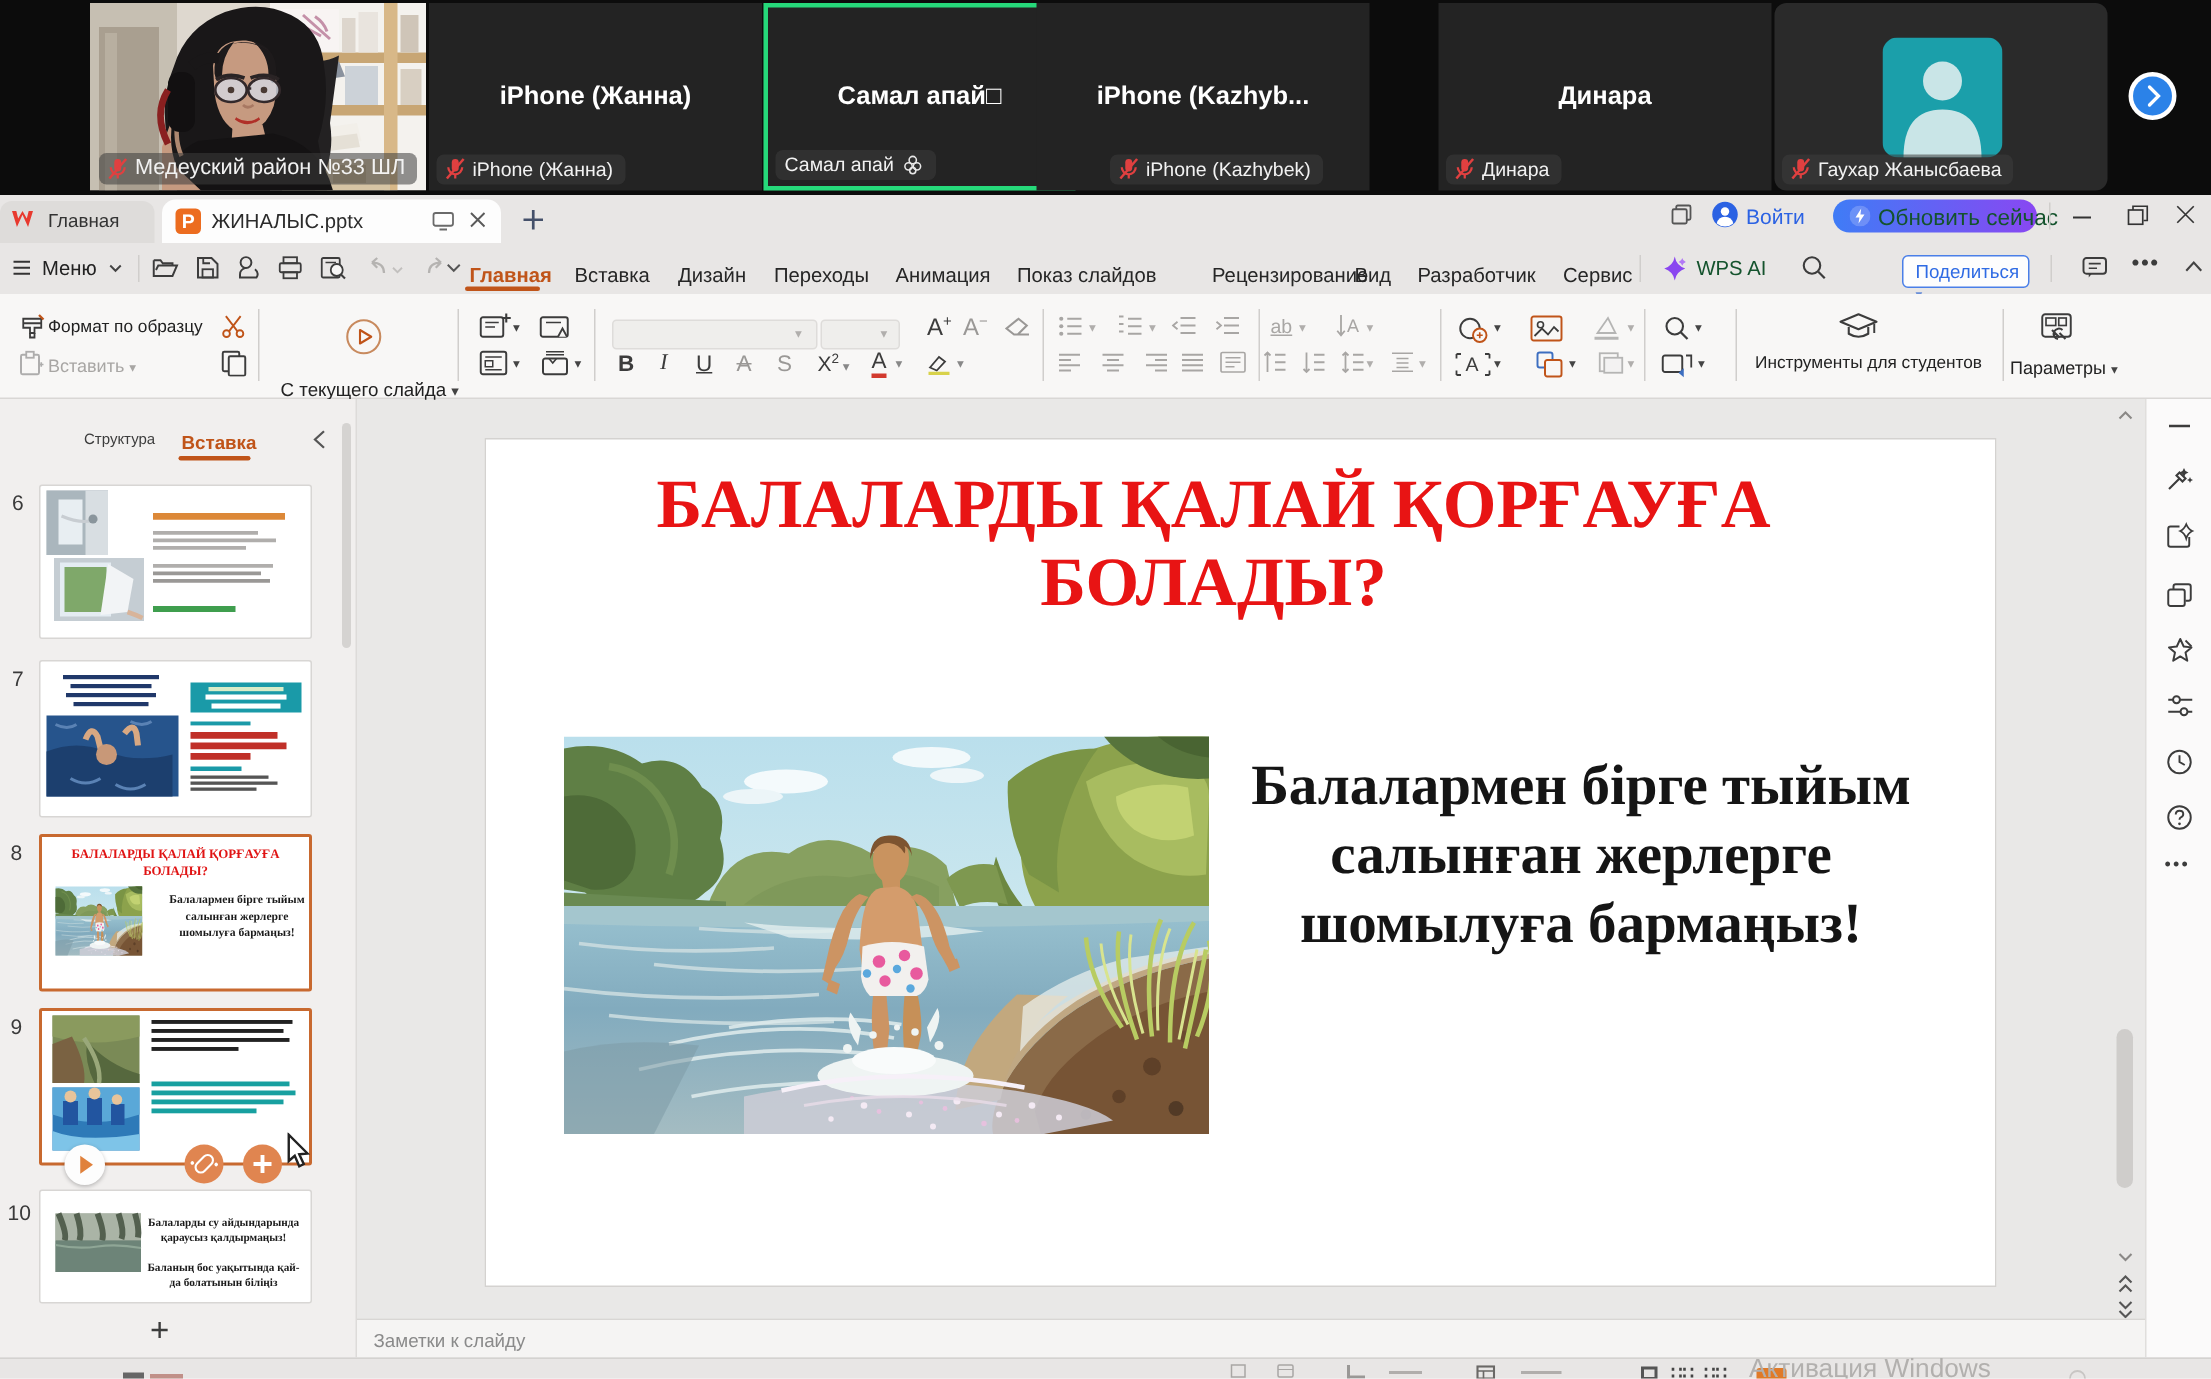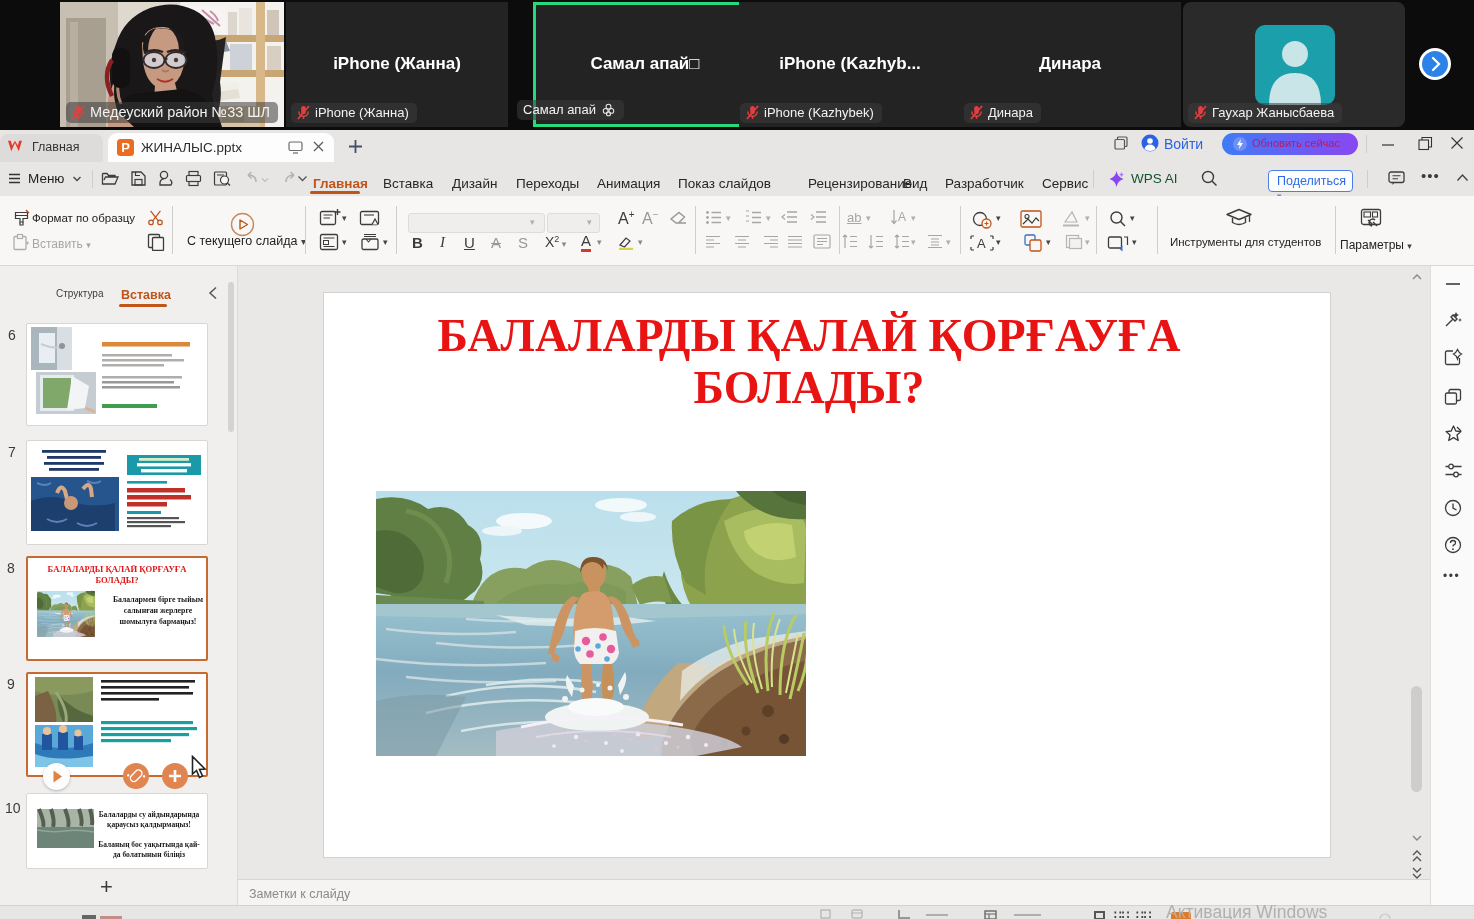--- a/index.html
+++ b/index.html
@@ -82,25 +82,25 @@
         <rect x="52" y="46" width="18" height="40" rx="8" fill="#121011"></rect>
         <path d="M52 58 q-10 16 0 36" stroke="#8a2020" stroke-width="4.5" fill="none"></path>
         <path d="M68 42 q8 -7 18 -5" stroke="#191718" stroke-width="7" fill="none"></path>
       </svg>
     </div>
 
     <div class="tile" style="left:286px;width:222px;">
         <div class="tname">iPhone (Жанна)</div>
       </div>
 
-    <div class="tile" style="left:533px;width:224px;border:3px solid #26d97a;box-sizing:border-box;">
+    <div class="tile" style="left:509px;width:208px;border:3px solid #26d97a;box-sizing:border-box;">
         <div class="tname" style="top:49px;">Самал  апай<span style="font-weight:normal;">□</span></div>
       </div>
 
-    <div class="tile" style="left:739px;width:222px;">
+    <div class="tile" style="left:691px;width:222px;">
         <div class="tname">iPhone  (Kazhyb...</div>
       </div>
 
     <div class="tile" style="left:959px;width:222px;">
         <div class="tname">Динара</div>
       </div>
 
     <div class="tile" style="left:1183px;width:222px;background:#2a2a2a;border-radius:8px;">
       <svg class="abs" style="left:72px;top:23px;" width="80" height="80" viewBox="0 0 80 80">
         <rect width="80" height="80" rx="10" fill="#1b9faa"></rect>
@@ -204,21 +204,21 @@
         <circle cx="9" cy="9" r="8.5" fill="#2b62e3"></circle>
         <circle cx="9" cy="7" r="2.8" fill="#fff"></circle>
         <path d="M3.5 15 Q4.5 10.5 9 10.5 Q13.5 10.5 14.5 15 A 8.5 8.5 0 0 1 3.5 15Z" fill="#fff"></path>
       </svg>
     <div class="abs" style="left:1164px;top:6px;font-size:14px;color:#2b62e3;">Войти</div>
     <div class="abs" style="left:1222px;top:3px;width:136px;height:22px;border-radius:11px;background:linear-gradient(90deg,#3f7cf6,#8947f2);"></div>
     <svg class="abs" style="left:1233px;top:7px;" width="14" height="14" viewBox="0 0 14 14">
         <circle cx="7" cy="7" r="7" fill="#ffffff33"></circle>
         <path d="M7.8 2 L4 8 H6.6 L6 12 L10 6 H7.3 Z" fill="#fff"></path>
       </svg>
-    <div class="abs" style="left:1252px;top:7px;font-size:11px;color:#be185d;">Обновить сейчас</div>
+    <div class="abs" style="left:1252px;top:7px;font-size:15px;color:#14532d;">Обновить сейчас</div>
     <div class="divv" style="left:1366px;top:5px;height:18px;"></div>
     <svg class="abs" style="left:1381px;top:8px;" width="14" height="14" viewBox="0 0 14 14">
         <path d="M1 7 H13" stroke="#333" stroke-width="1.2"></path>
       </svg>
     <svg class="abs" style="left:1418px;top:6px;" width="15" height="15" viewBox="0 0 15 15">
         <rect x="1" y="4" width="9.5" height="9.5" fill="none" stroke="#333" stroke-width="1.1"></rect>
         <path d="M4 4 V1.5 H13.5 V11 H11" fill="none" stroke="#333" stroke-width="1.1"></path>
       </svg>
     <svg class="abs" style="left:1450px;top:6px;" width="14" height="14" viewBox="0 0 14 14">
         <path d="M1.5 1.5 L12.5 12.5 M12.5 1.5 L1.5 12.5" stroke="#333" stroke-width="1.1"></path>
@@ -328,21 +328,21 @@
     <svg class="abs" style="left:147px;top:37px;" width="18" height="18" viewBox="0 0 18 18">
         <rect x="1.5" y="1.5" width="11" height="13" rx="1" fill="none" stroke="#3c3c3c" stroke-width="1.3"></rect>
         <rect x="5.5" y="4.5" width="11" height="13" rx="1" fill="#f8f7f6" stroke="#3c3c3c" stroke-width="1.3"></rect>
       </svg>
     <div class="divv" style="left:172px;top:10px;height:48px;"></div>
 
     <svg class="abs" style="left:230px;top:16px;" width="25" height="25" viewBox="0 0 25 25">
         <circle cx="12.5" cy="12.5" r="11" fill="none" stroke="#c88a5e" stroke-width="1.4"></circle>
         <path d="M10 8 L17.5 12.5 L10 17 Z" fill="none" stroke="#c05419" stroke-width="1.4" stroke-linejoin="round"></path>
       </svg>
-    <div class="abs" style="left:187px;top:38px;font-size:12.5px;color:#222;">С текущего слайда <span style="font-size:10px;color:#444;">▾</span></div>
+    <div class="abs" style="left:187px;top:57px;font-size:12.5px;color:#222;">С текущего слайда <span style="font-size:10px;color:#444;">▾</span></div>
     <div class="divv" style="left:305px;top:10px;height:48px;"></div>
 
     <svg class="abs" style="left:319px;top:12px;" width="22" height="19" viewBox="0 0 22 19">
         <rect x="1.5" y="3.5" width="15" height="13" rx="1.5" fill="none" stroke="#3c3c3c" stroke-width="1.3"></rect>
         <path d="M4.5 7 H13.5 M4.5 10 H11" stroke="#3c3c3c" stroke-width="1.1"></path>
         <path d="M18.5 1 v6 M15.5 4 h6" stroke="#3c3c3c" stroke-width="1.4"></path>
       </svg>
     <div class="abs" style="left:342px;top:17px;font-size:9px;color:#444;">▾</div>
     <svg class="abs" style="left:359px;top:12px;" width="21" height="19" viewBox="0 0 21 19">
         <rect x="1.5" y="3.5" width="18" height="13" rx="1.5" fill="none" stroke="#3c3c3c" stroke-width="1.3"></rect>
@@ -768,20 +768,21 @@
               <circle cx="206" cy="199" r="2.5"></circle>
               <circle cx="234" cy="197" r="2.5"></circle>
               <circle cx="222" cy="194" r="2"></circle>
           </g>
           <path d="M145 236 q78 -18 162 -2" stroke="#f6f0f8" stroke-width="3" fill="none"></path>
           <path d="M160 246 q65 -12 135 0" stroke="#e8dce8" stroke-width="2" fill="none" opacity=".8"></path>
         </g>
       </defs>
       <use href="#riverScene"></use>
     </svg>
+    <div class="serif abs" style="left:505px;top:208px;width:450px;text-align:center;font-weight:bold;font-size:38px;line-height:46px;color:#151515;">Балалармен бірге тыйым салынған жерлерге шомылуға бармаңыз!</div>
   </div>
   <div id="rbar" class="abs">
     <svg class="abs" style="left:14px;top:16px;" width="16" height="4" viewBox="0 0 16 4">
         <path d="M1 2 H15" stroke="#3c3c3c" stroke-width="1.6"></path>
       </svg>
     <svg class="abs" style="left:13px;top:44px;" width="18" height="18" viewBox="0 0 18 18">
         <path d="M2 16 L9 9 M7 7 l2-2 4 4 -2 2 Z" fill="none" stroke="#3c3c3c" stroke-width="1.4"></path>
         <path d="M12 2 l1 2 2 1 -2 1 -1 2 -1 -2 -2 -1 2 -1 Z" fill="#3c3c3c"></path>
         <path d="M16 8 l.6 1.4 1.4 .6 -1.4 .6 -.6 1.4 -.6 -1.4 -1.4 -.6 1.4 -.6 Z" fill="#3c3c3c"></path>
       </svg>

